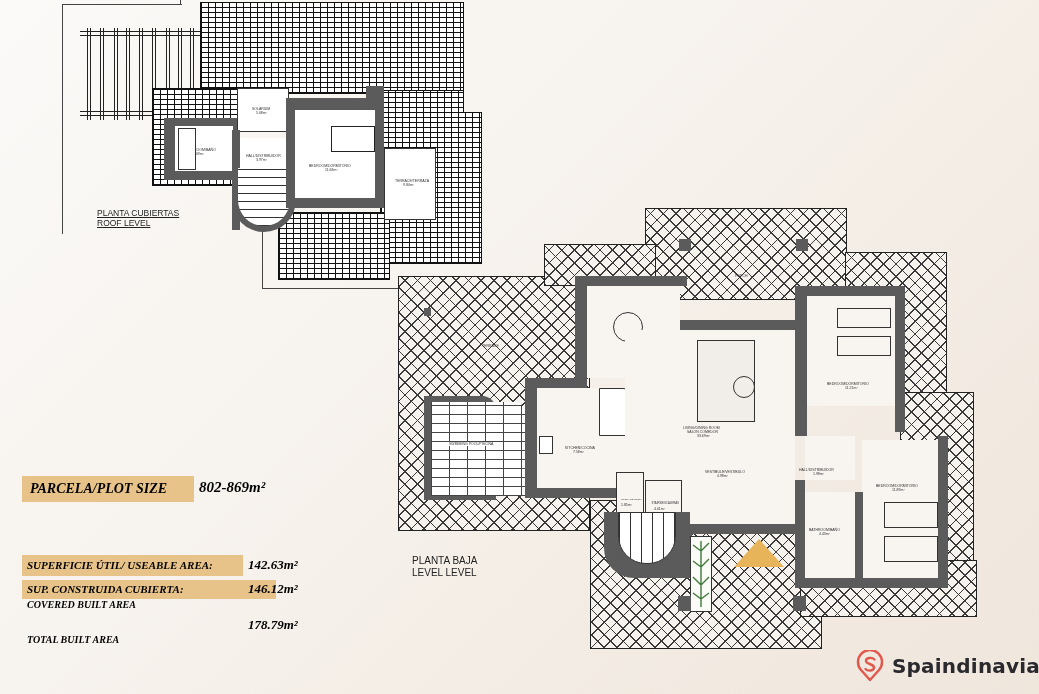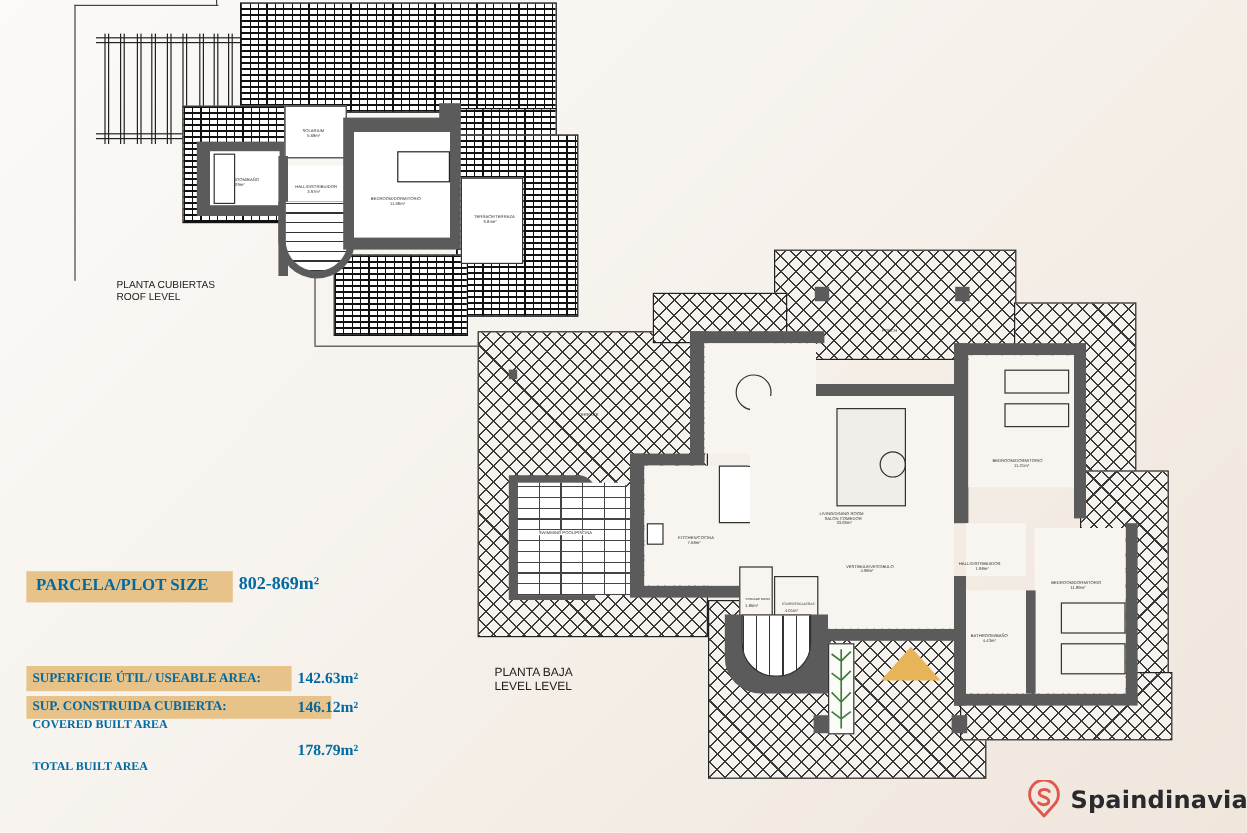--- a/index.html
+++ b/index.html
@@ -21,21 +21,21 @@
   .brick{background-color:#fff;
     background-image:
       repeating-linear-gradient(0deg,#444 0 1px,transparent 1px 9px),
       repeating-linear-gradient(90deg,#444 0 1px,transparent 1px 18px);}
   .wall{background:#5b5b5b;}
   .room{background:#f8f5f1;border:1px solid #333;}
   .roomw{background:#fff;border:1px solid #333;}
   .lbl{font-size:3.5px;color:#333;text-align:center;line-height:4px;white-space:nowrap;}
   .level{font-size:10px;color:#222;line-height:12px;}
   .tan{background:#e7c38a;}
-  .serif{font-family:"Liberation Serif",serif;font-weight:bold;color:#0369a1;}
+  .serif{font-family:"Liberation Serif",serif;font-weight:bold;color:#000000;font-style:italic;}
   .line{background:#444;}
 </style>
 </head>
 <body>
 
 <div class="abs" style="left:0;top:0;width:500px;height:300px;">
 
   <div class="abs line" style="left:62px;top:4px;width:120px;height:1px;"></div>
   <div class="abs line" style="left:62px;top:4px;width:1px;height:230px;"></div>
   <div class="abs line" style="left:180px;top:0px;width:1px;height:5px;"></div>
@@ -89,21 +89,21 @@
   <div class="abs roomw" style="left:295px;top:110px;width:80px;height:88px;border:none;">
     <div class="abs lbl" style="left:14px;top:54px;">BEDROOM/DORMITORIO</div>
     <div class="abs lbl" style="left:30px;top:58px;">11.68m²</div>
     <div class="abs" style="left:36px;top:16px;width:42px;height:24px;border:1px solid #222;"></div>
   </div>
   <div class="abs roomw" style="left:384px;top:148px;width:50px;height:70px;">
     <div class="abs lbl" style="left:10px;top:30px;">TERRACE/TERRAZA</div>
     <div class="abs lbl" style="left:18px;top:34px;">9.84m²</div>
   </div>
 
-  <div class="abs level" style="left:97px;top:232px;font-size:8.5px;line-height:10px;">
+  <div class="abs level" style="left:97px;top:208px;font-size:8.5px;line-height:10px;text-decoration:underline;">
     <div>PLANTA CUBIERTAS</div>
     <div>ROOF LEVEL</div>
   </div>
 </div>
 
 <div class="abs" style="left:0;top:0;width:1039px;height:694px;">
 
   <div class="abs cross" style="left:645px;top:208px;width:200px;height:90px;"></div>
   <div class="abs cross" style="left:845px;top:252px;width:100px;height:140px;"></div>
   <div class="abs cross" style="left:900px;top:392px;width:72px;height:200px;"></div>

